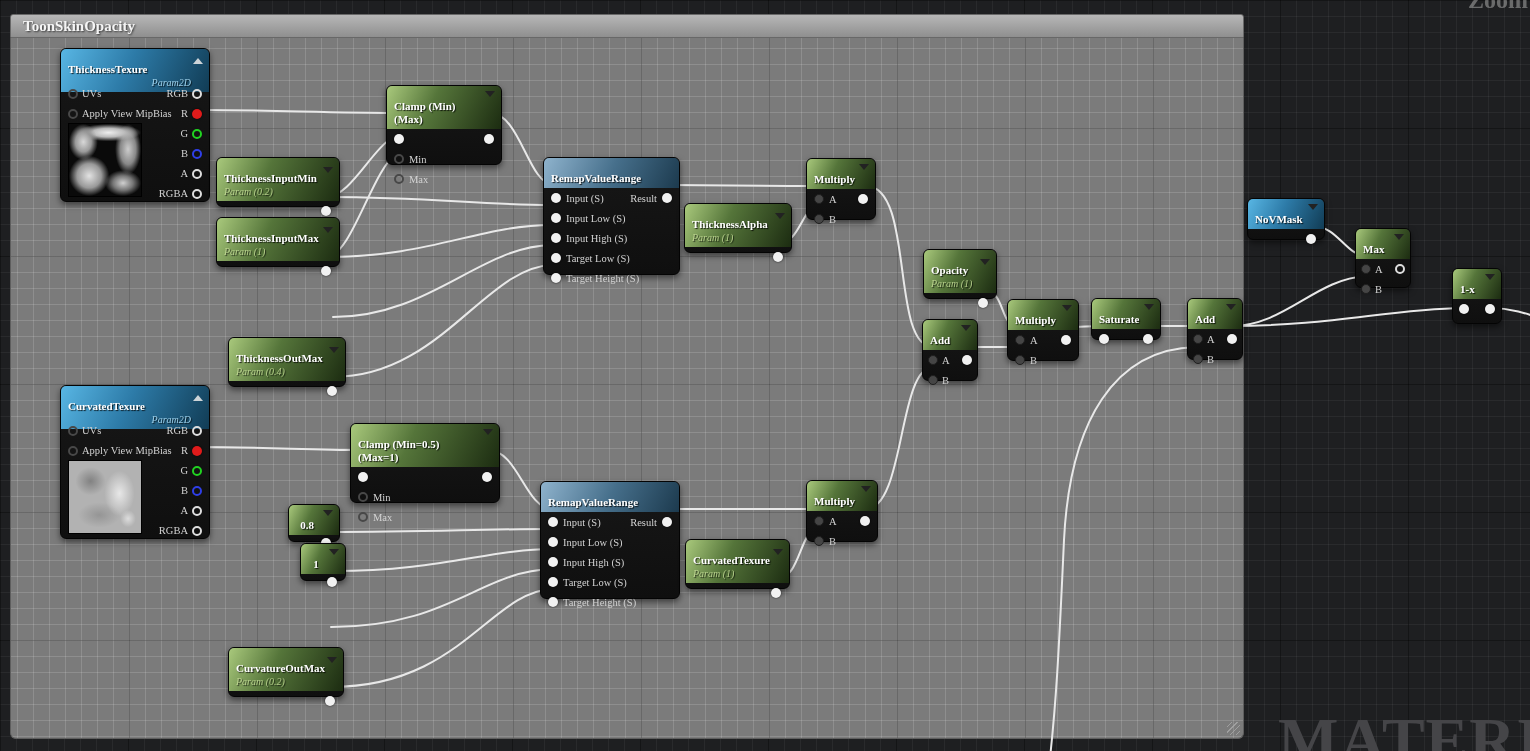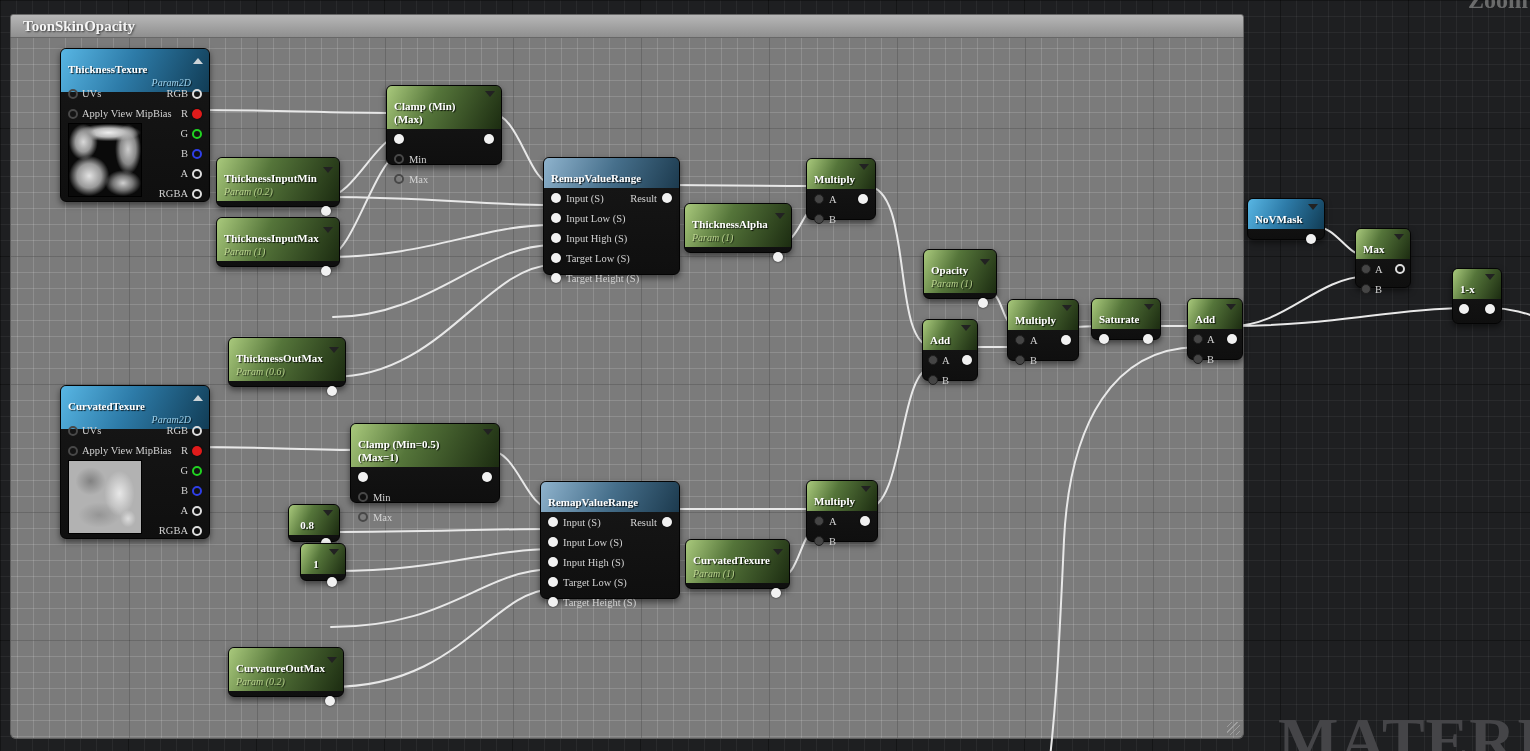--- a/index.html
+++ b/index.html
@@ -218,21 +218,21 @@
       <span class="sub">Param (1)</span>
       <span class="tri down mid2"></span>
     </div>
     <div class="pbody">
         <span class="pin pw"></span>
       </div>
   </div>
   <div class="node" style="left:228px;top:337px;width:118px;height:50px">
     <div class="hdr g">
       <span>ThicknessOutMax</span>
-      <span class="sub">Param (0.6)</span>
+      <span class="sub">Param (0.4)</span>
       <span class="tri down mid2"></span>
     </div>
     <div class="pbody">
         <span class="pin pw"></span>
       </div>
   </div>
 
   <div class="node" style="left:386px;top:85px;width:116px;height:80px">
     <div class="hdr g">
       <span>Clamp (Min) (Max)</span>

